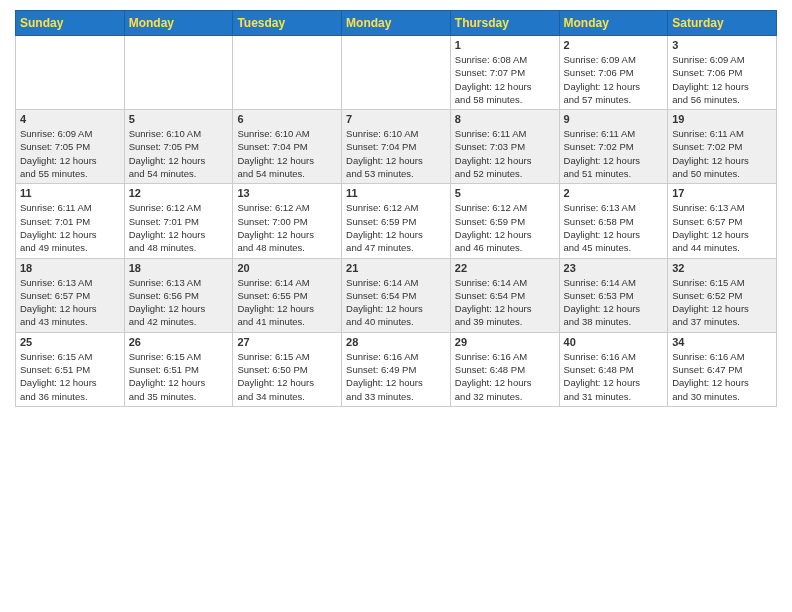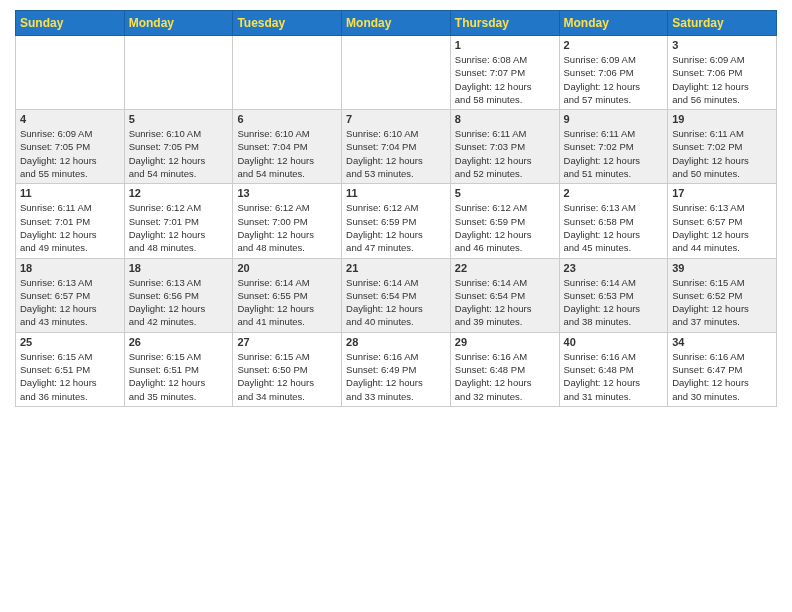--- a/index.html
+++ b/index.html
@@ -212,21 +212,21 @@
           </td>
           <td>
             <span class="day-num">22</span>
             <div class="day-info">Sunrise: 6:14 AM<br>Sunset: 6:54 PM<br>Daylight: 12 hours<br>and 39 minutes.</div>
           </td>
           <td>
             <span class="day-num">23</span>
             <div class="day-info">Sunrise: 6:14 AM<br>Sunset: 6:53 PM<br>Daylight: 12 hours<br>and 38 minutes.</div>
           </td>
           <td>
-            <span class="day-num">39</span>
+            <span class="day-num">32</span>
             <div class="day-info">Sunrise: 6:15 AM<br>Sunset: 6:52 PM<br>Daylight: 12 hours<br>and 37 minutes.</div>
           </td>
         </tr>
         <tr>
           <td>
             <span class="day-num">25</span>
             <div class="day-info">Sunrise: 6:15 AM<br>Sunset: 6:51 PM<br>Daylight: 12 hours<br>and 36 minutes.</div>
           </td>
           <td>
             <span class="day-num">26</span>

